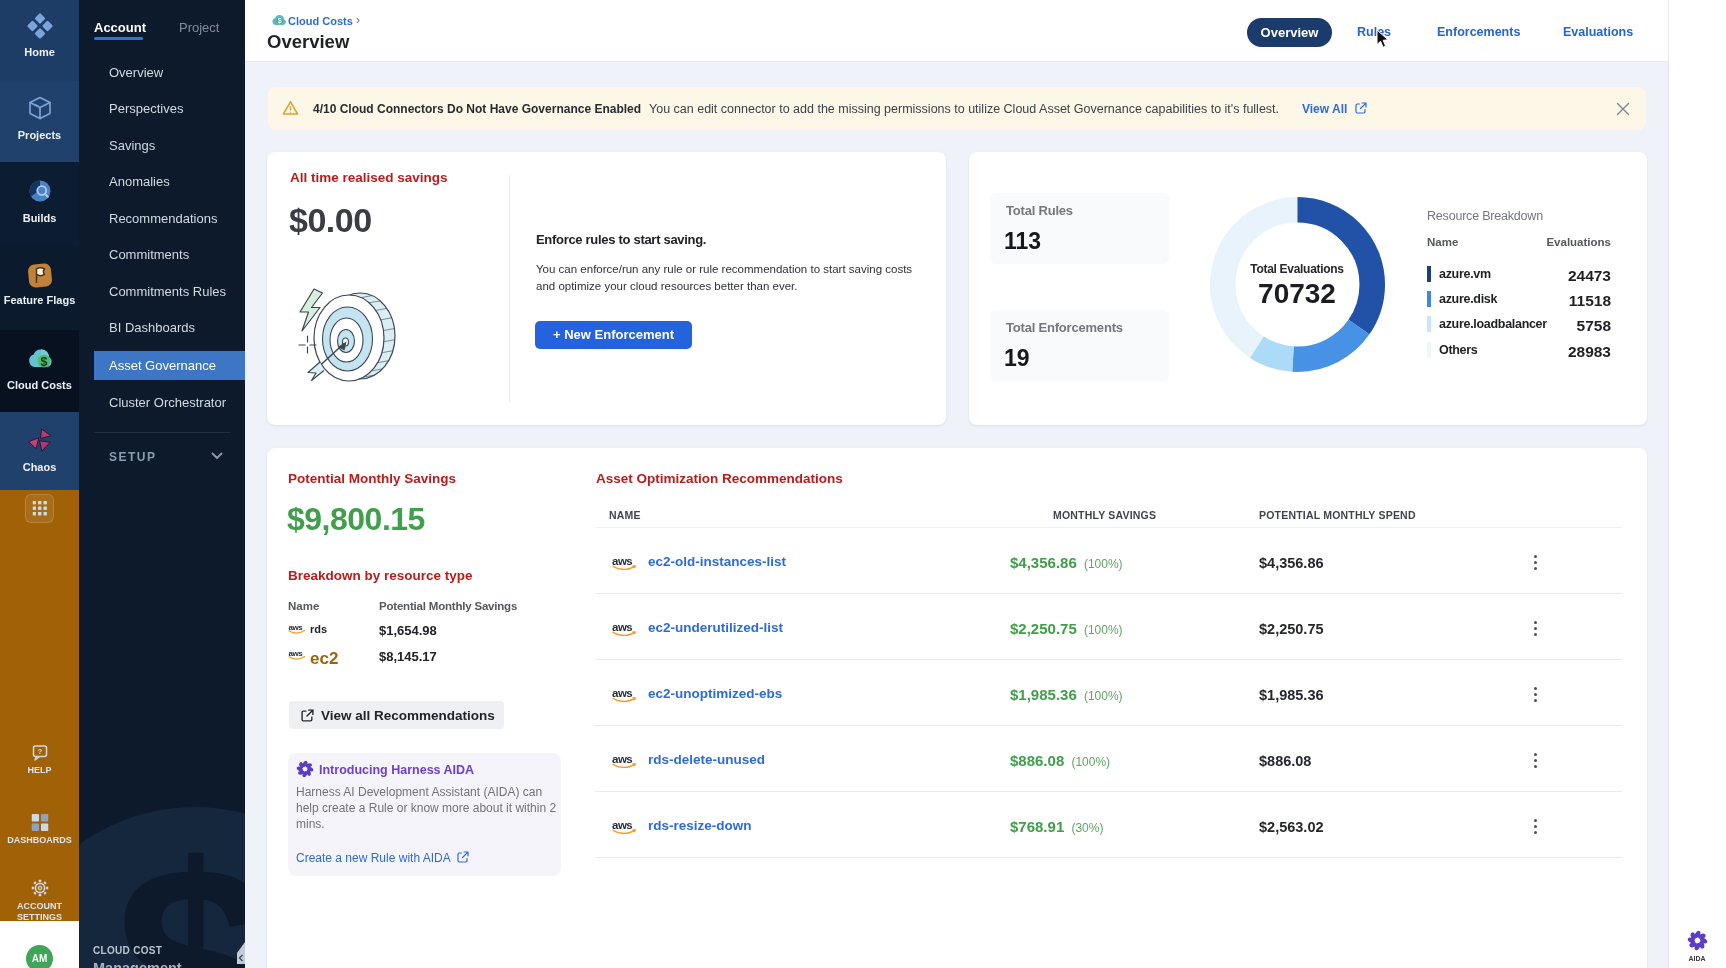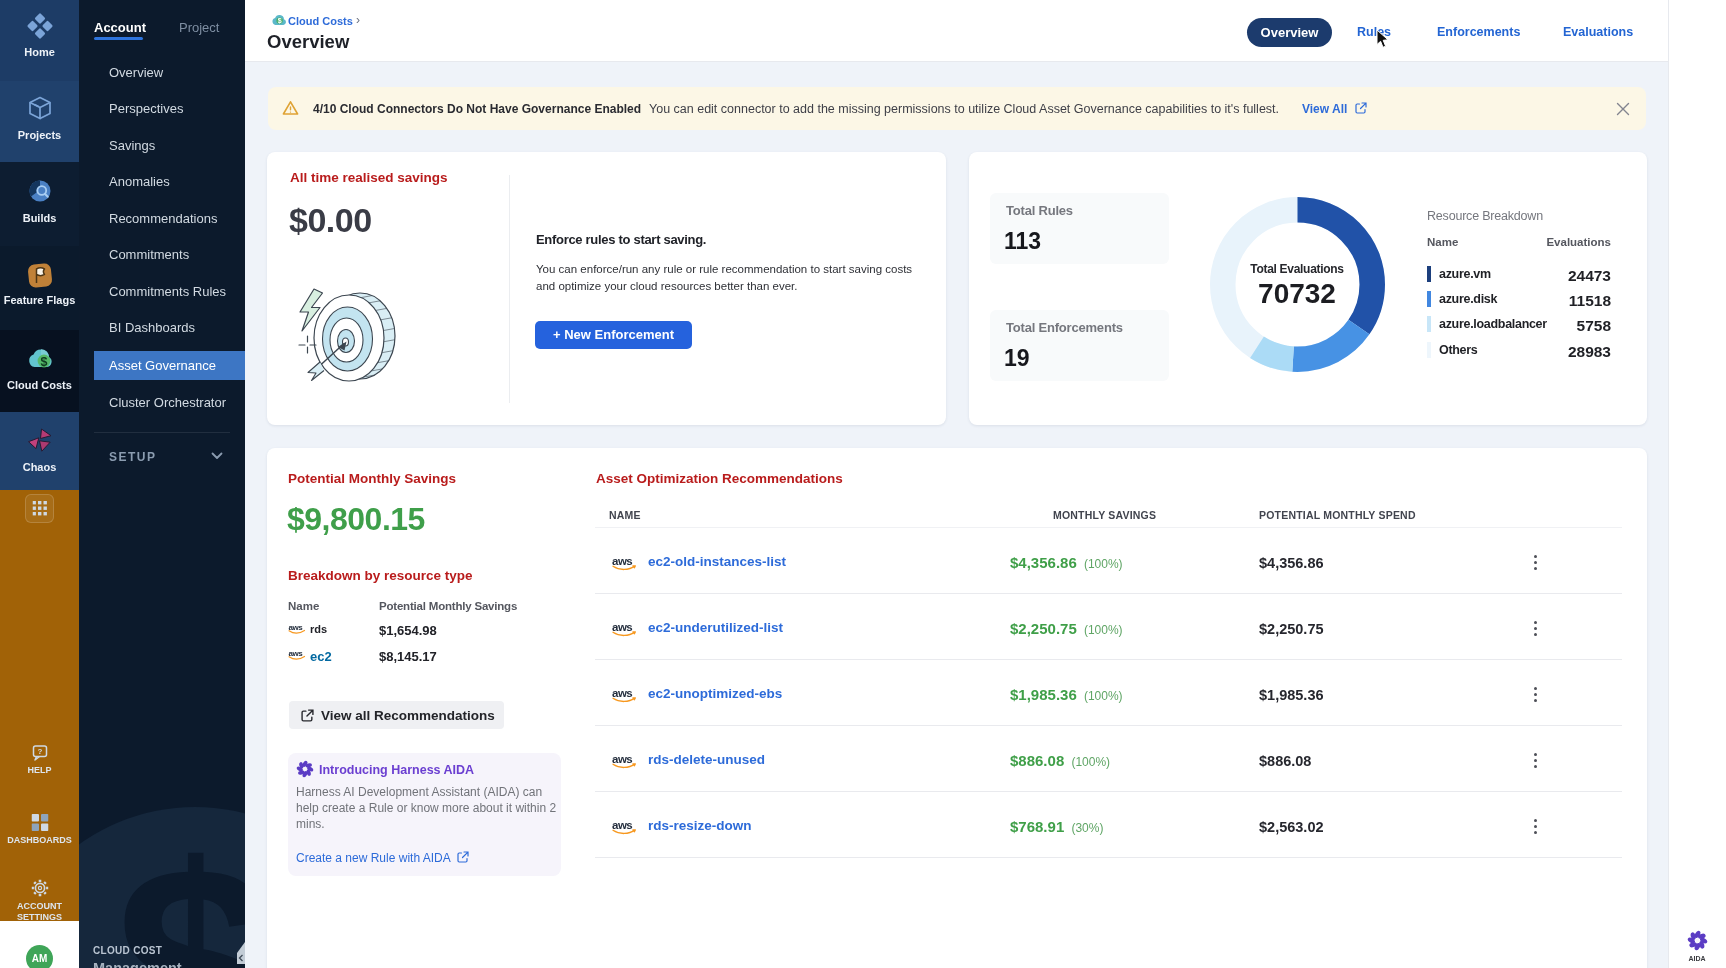--- a/index.html
+++ b/index.html
@@ -292,21 +292,21 @@
 <div class="abs" style="left:379px;top:600px;font-size:11.5px;font-weight:600;color:#55575f;letter-spacing:-0.2px;">Potential Monthly Savings</div>
 
 <svg class="abs" style="left:288px;top:622px;" width="18" height="12">
     <use href="#awssm"></use>
   </svg>
 <div class="abs" style="left:310px;top:623px;font-size:11px;font-weight:700;color:#212228;">rds</div>
 <div class="abs" style="left:379px;top:623px;font-size:13px;font-weight:700;color:#212228;">$1,654.98</div>
 <svg class="abs" style="left:288px;top:648px;" width="18" height="12">
     <use href="#awssm"></use>
   </svg>
-<div class="abs" style="left:310px;top:649px;font-size:13px;font-weight:700;color:#0369a1;">ec2</div>
+<div class="abs" style="left:310px;top:649px;font-size:17px;font-weight:700;color:#a16207;">ec2</div>
 <div class="abs" style="left:379px;top:649px;font-size:13px;font-weight:700;color:#212228;">$8,145.17</div>
 
 <div class="abs" style="left:289px;top:701px;width:215px;height:28px;border-radius:4px;background:#eff0f3;"></div>
 <svg class="abs" style="left:301px;top:709px;" width="13" height="13" viewBox="0 0 12 12">
     <path d="M4.5 2H2.2C1.5 2 1 2.5 1 3.2v6.6C1 10.5 1.5 11 2.2 11h6.6c.7 0 1.2-.5 1.2-1.2V7.5M7 1h4v4M10.7 1.3 5.5 6.5" fill="none" stroke="#26272d" stroke-width="1.3" stroke-linecap="round"></path>
   </svg>
 <div class="abs" style="left:321px;top:708px;font-size:13.5px;font-weight:700;color:#232429;">View all Recommendations</div>
 
 <div class="abs" style="left:288px;top:753px;width:273px;height:123px;background:#f6f4fb;border-radius:8px;"></div>
 <svg class="abs" style="left:296px;top:760px;" width="18" height="18" viewBox="-9 -9 18 18">

